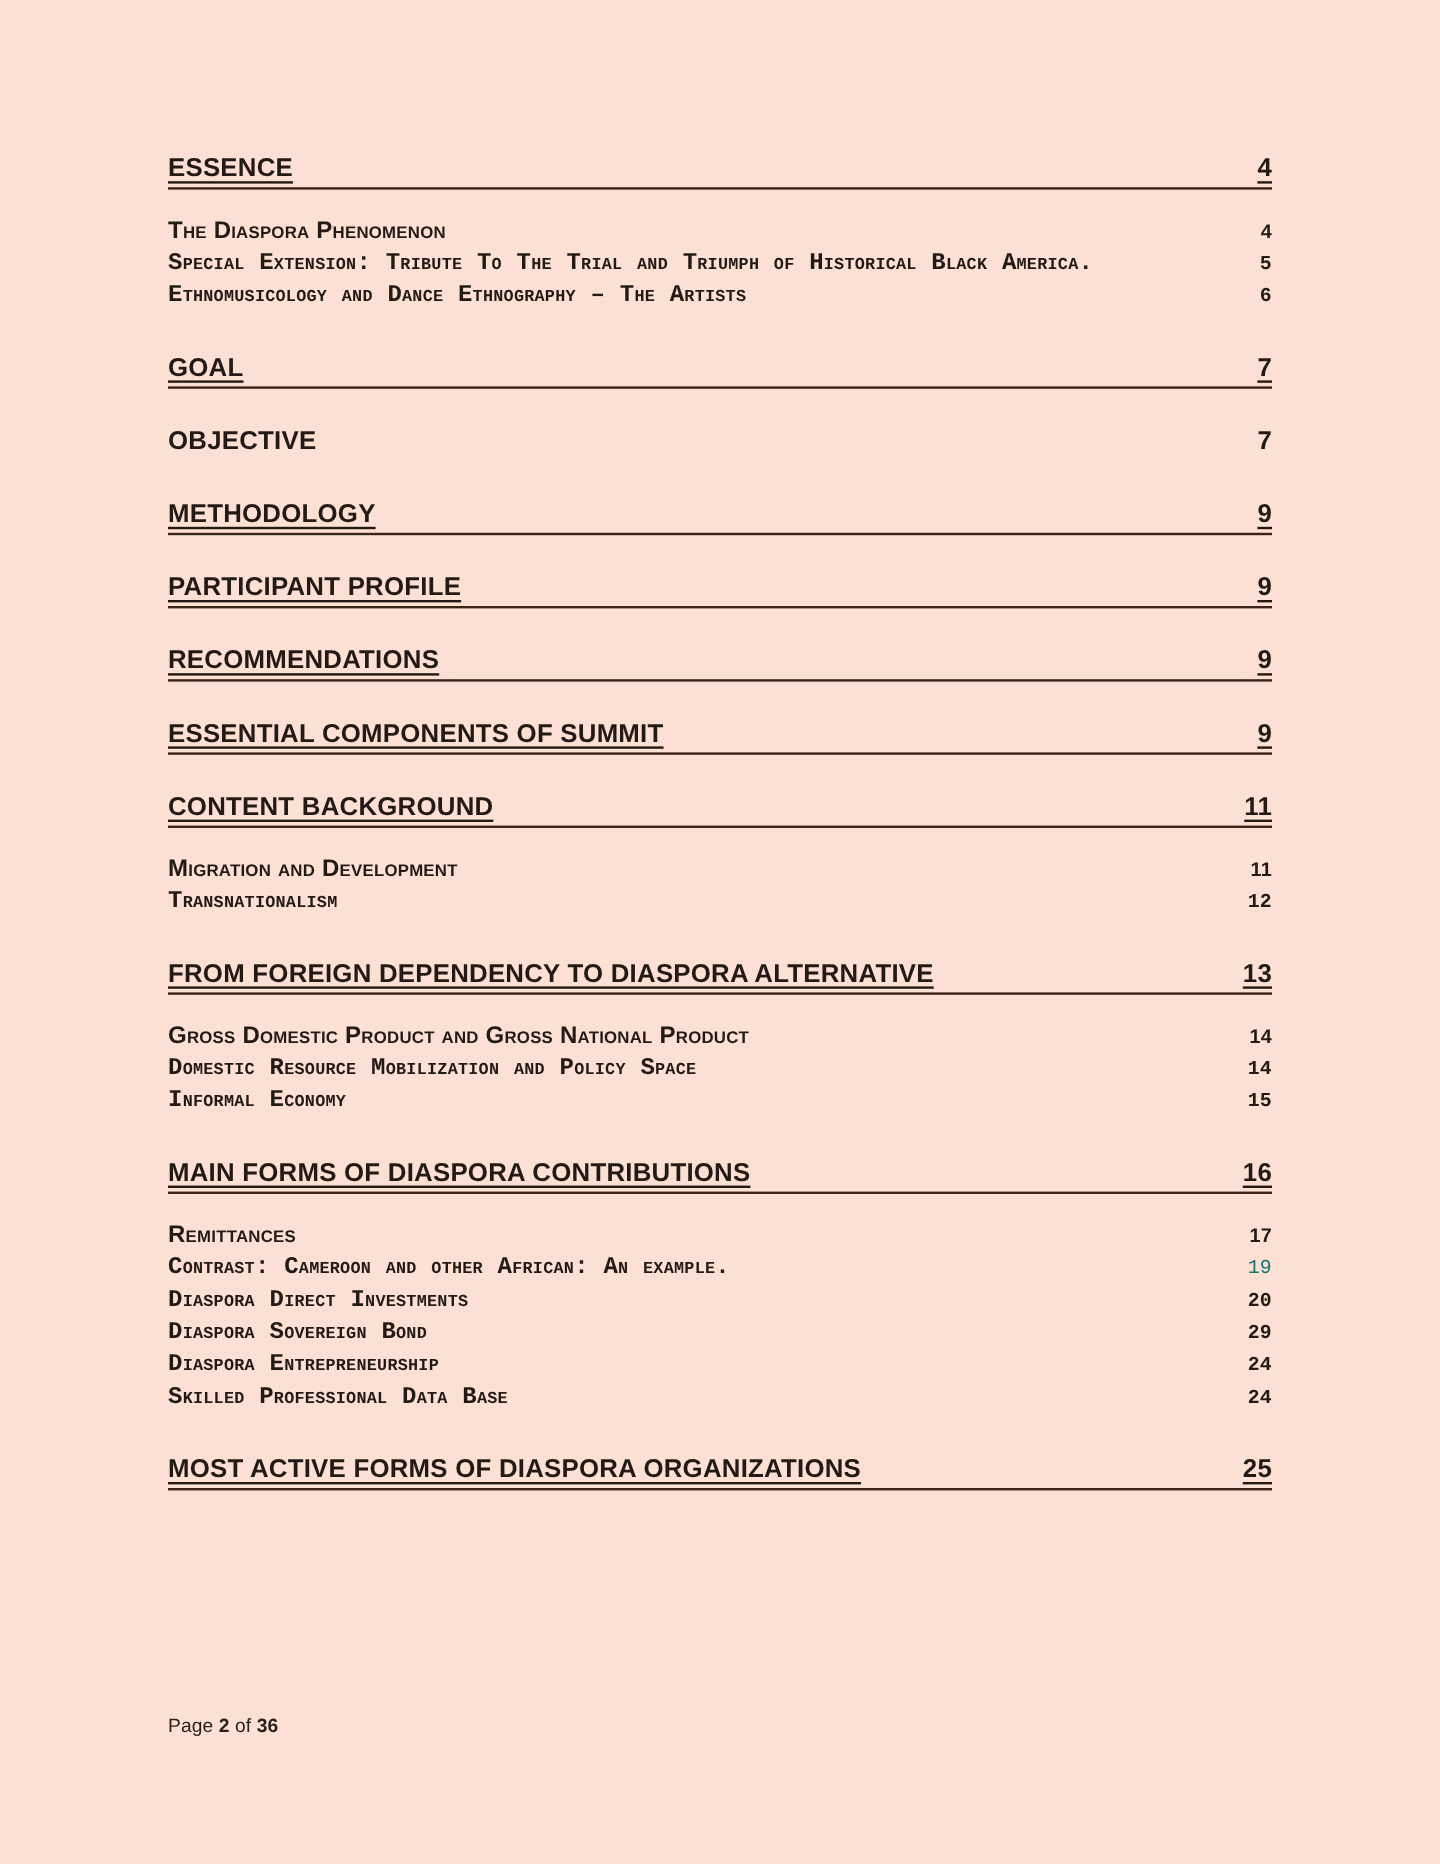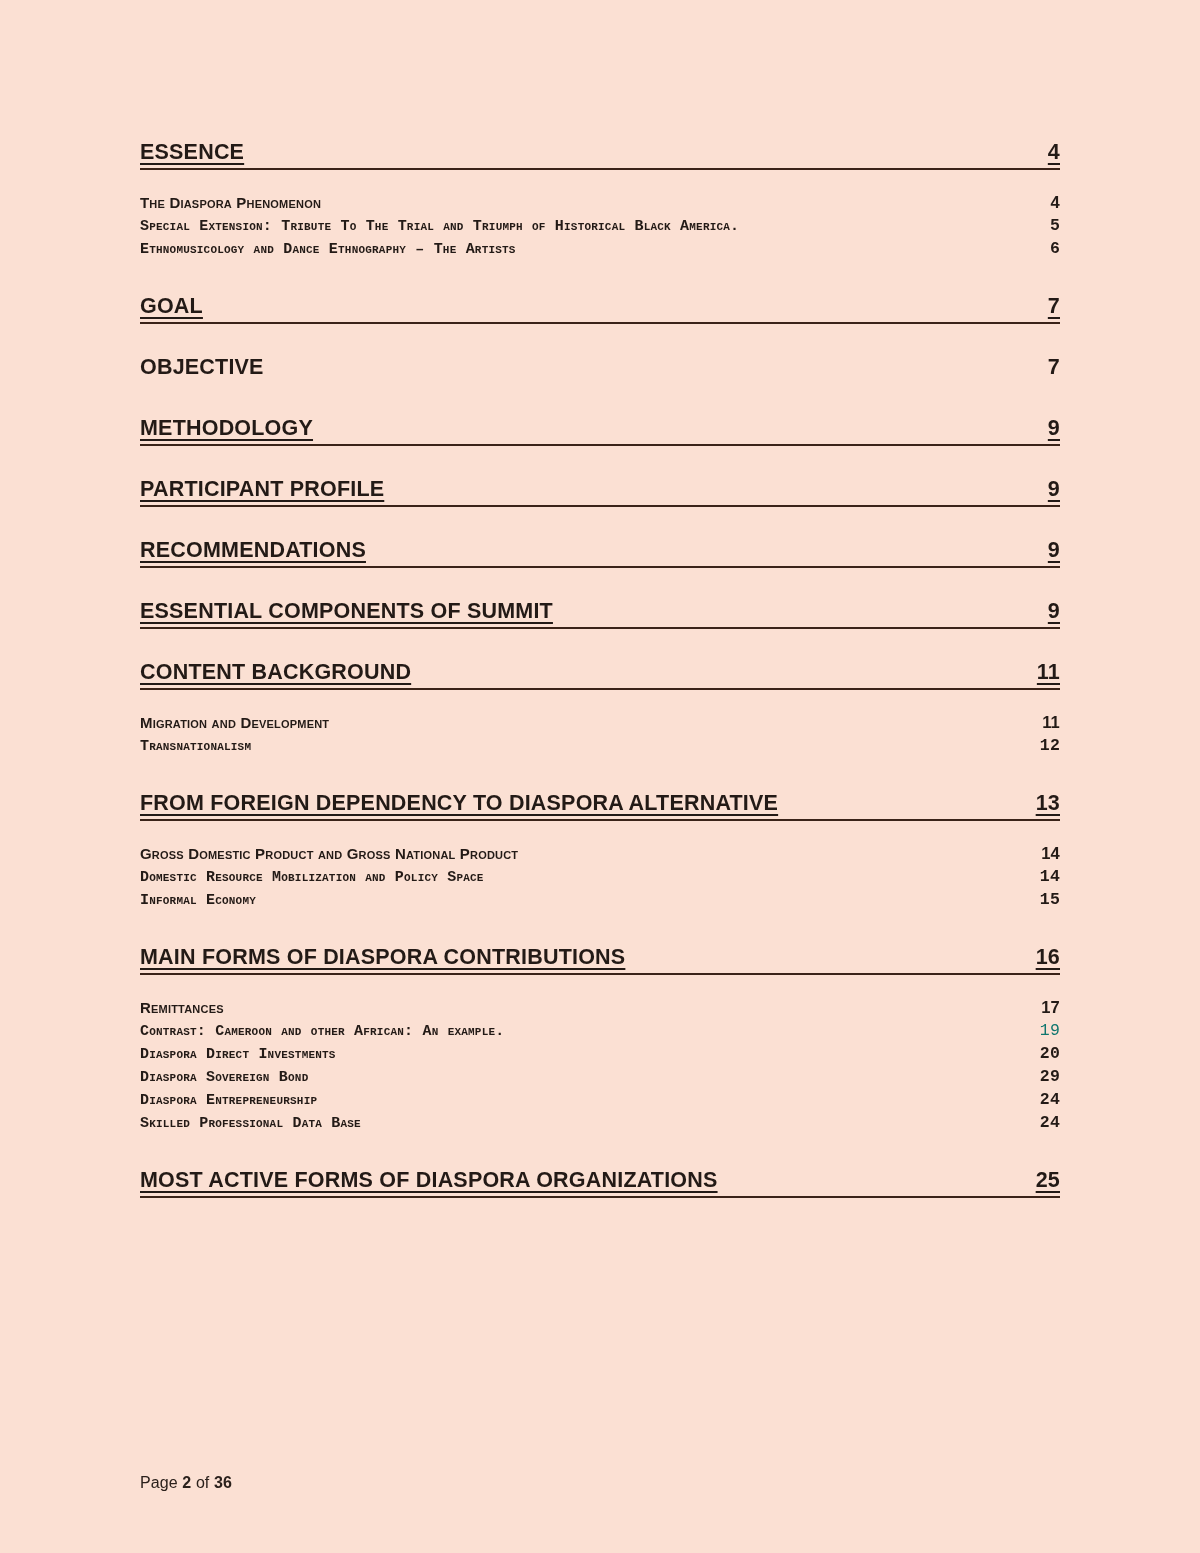--- a/index.html
+++ b/index.html
@@ -57,21 +57,21 @@
   }
 
   
   .lvl1 {
     margin-top: 36px;
     font-size: 21.5px;
     font-weight: bold;
     letter-spacing: 0.2px;
   }
   .lvl1:first-child {
-    margin-top: 12px;
+    margin-top: 0;
   }
   .lvl1 .label,
   .lvl1 .pageno {
     font-size: 21.5px;
     font-weight: bold;
     color: #231a16;
   }
   
   .lvl1.ruled::after {
     content: "";
@@ -94,21 +94,21 @@
   .sub {
     font-size: 17px;
     font-weight: bold;
     font-variant: small-caps;
     letter-spacing: 0.2px;
     margin-top: 2px;
   }
   .sub .label {
     font-variant: small-caps;
     font-weight: bold;
-    font-size: 15px;
+    font-size: 20px;
   }
   .sub .pageno {
     font-size: 16.5px;
     font-weight: bold;
     font-variant: normal;
   }
   .sub .pageno.muted {
     color: #0f766e;
     font-weight: normal;
   }
@@ -119,21 +119,21 @@
   }
   .group .sub + .sub {
     margin-top: 4px;
     font-family: Liberation Mono, monospace;
   }
 
   
   .footer {
     position: absolute;
     left: 140px;
-    top: 1474px;
+    top: 1430px;
     font-size: 16px;
     color: #2b211c;
     letter-spacing: 0.1px;
   }
   .footer .num {
     font-weight: bold;
   }
   .footer .lt {
     font-weight: normal;
   }

